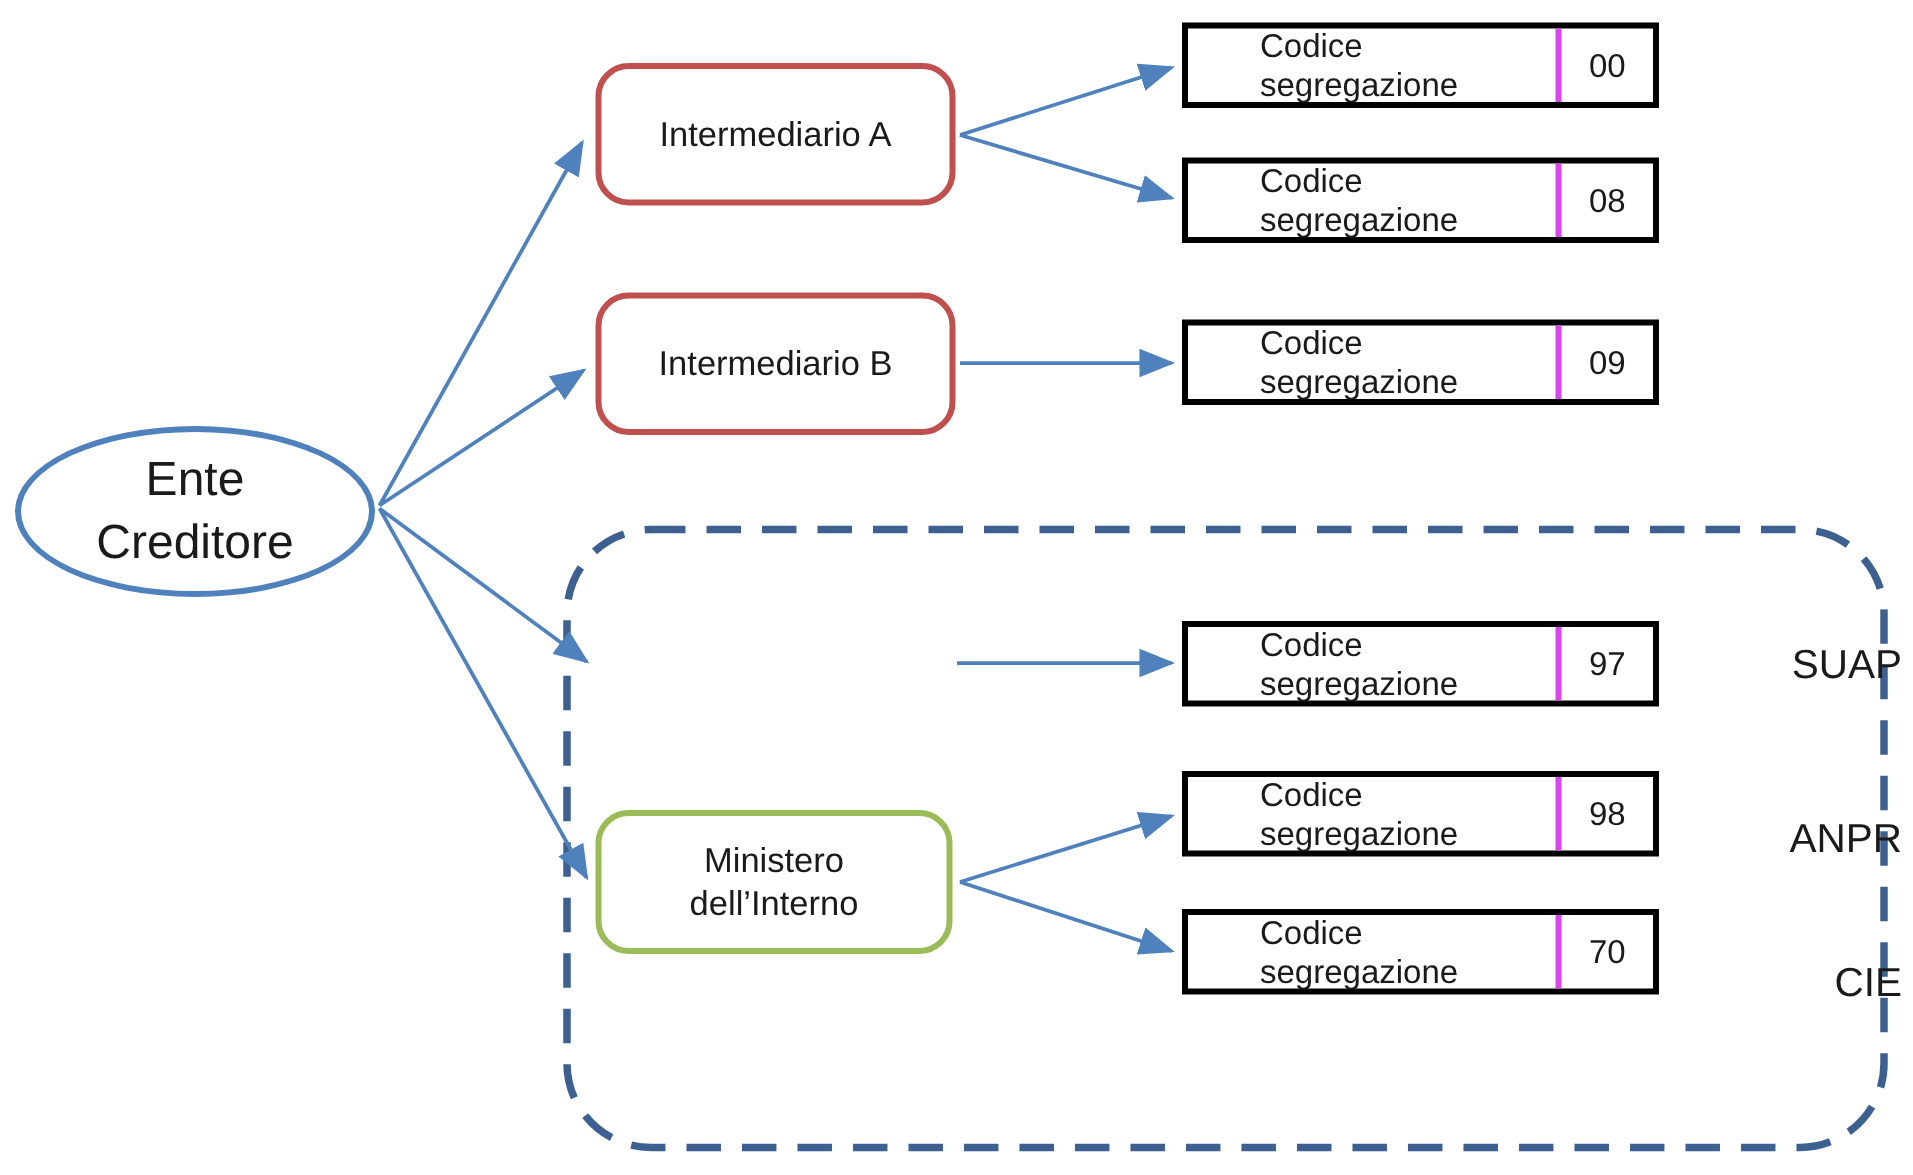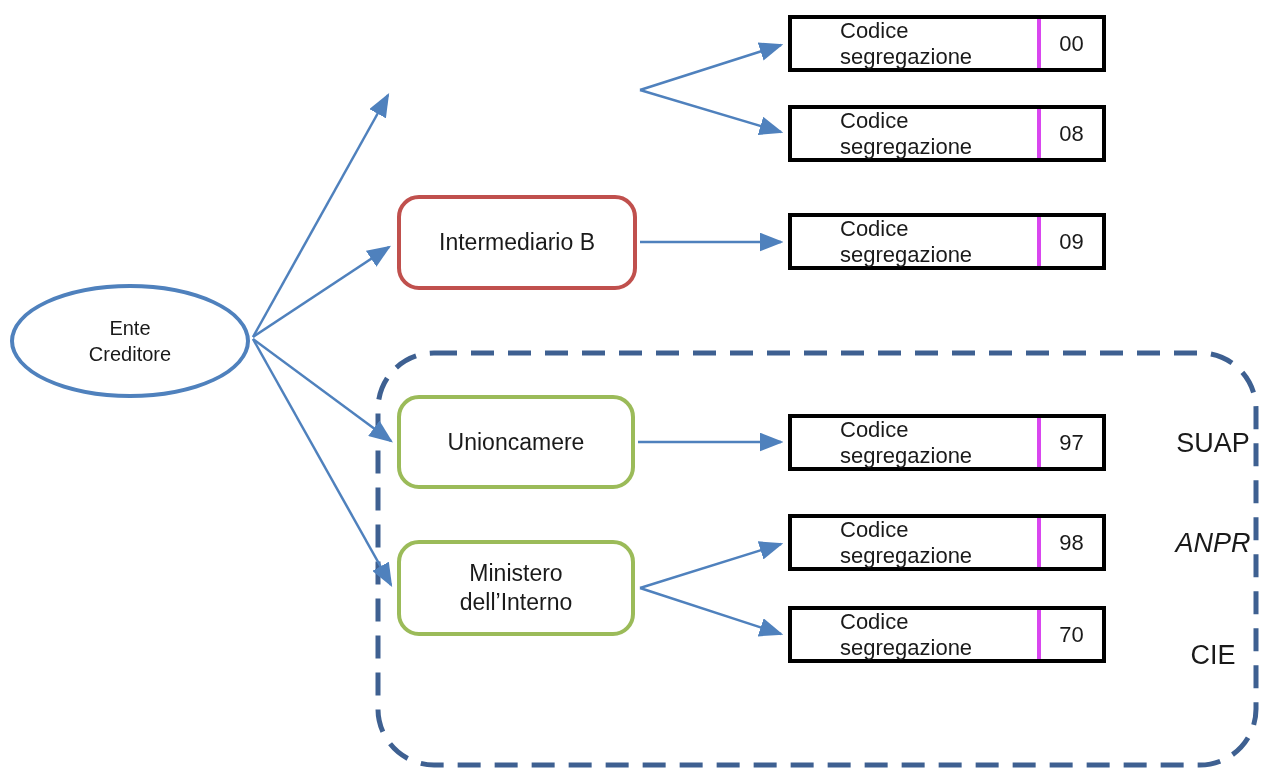--- a/index.html
+++ b/index.html
@@ -31,21 +31,21 @@
     text-align: center;
     box-sizing: border-box;
     background: #ffffff;
     white-space: pre-line;
     line-height: 1.25;
   }
   .ellipse {
     left: 10px; top: 284px; width: 240px; height: 114px;
     border: 4.5px solid #4F81BD;
     border-radius: 50%;
-    font-size: 20px;
+    font-size: 32px;
     line-height: 1.3;
     align-items: center;
   }
   .rounded {
     border-radius: 22px;
     font-size: 23px;
   }
   .red-node { border: 4px solid #C0504D; }
   .green-node { border: 4.5px solid #9BBB59; }
   .node-int-a { left: 397px; top: 42px;  width: 240px; height: 95px; }
@@ -83,24 +83,24 @@
   .seg-2 { top: 213px; }
   .seg-3 { top: 414px; }
   .seg-4 { top: 514px; }
   .seg-5 { top: 606px; }
   .service-label {
     position: absolute;
     left: 1158px;
     width: 110px;
     font-size: 27px;
     line-height: 30px;
-    text-align: center;
+    text-align: right;
   }
   .svc-0 { top: 428px; }
-  .svc-1 { top: 528px; font-style: italic; }
+  .svc-1 { top: 544px; }
   .svc-2 { top: 640px; }
   .container-caption {
     position: absolute;
     left: 660px;
     top: 702px;
     width: 390px;
     text-align: center;
     font-size: 28px;
   }
 </style>
@@ -132,27 +132,27 @@
 
     <line x1="640" y1="588" x2="781" y2="544" stroke="#4F81BD" stroke-width="2.5" marker-end="url(#arrow)"></line>
     <line x1="640" y1="588" x2="781" y2="634" stroke="#4F81BD" stroke-width="2.5" marker-end="url(#arrow)"></line>
   </svg>
 
   <div class="node ellipse">
     <span>Ente
 Creditore</span>
   </div>
 
+  <div class="node rounded red-node node-int-a">
+    <span>Intermediario A</span>
+  </div>
   <div class="node rounded red-node node-int-b">
     <span>Intermediario B</span>
   </div>
 
-  <div class="node rounded green-node node-unioncamere">
-    <span>Unioncamere</span>
-  </div>
   <div class="node rounded green-node node-ministero">
     <span>Ministero
 dell’Interno</span>
   </div>
 
   <div class="seg-box seg-0">
     <div class="seg-label">Codice segregazione</div>
     <div class="seg-code">00</div>
   </div>
   <div class="seg-box seg-1">

